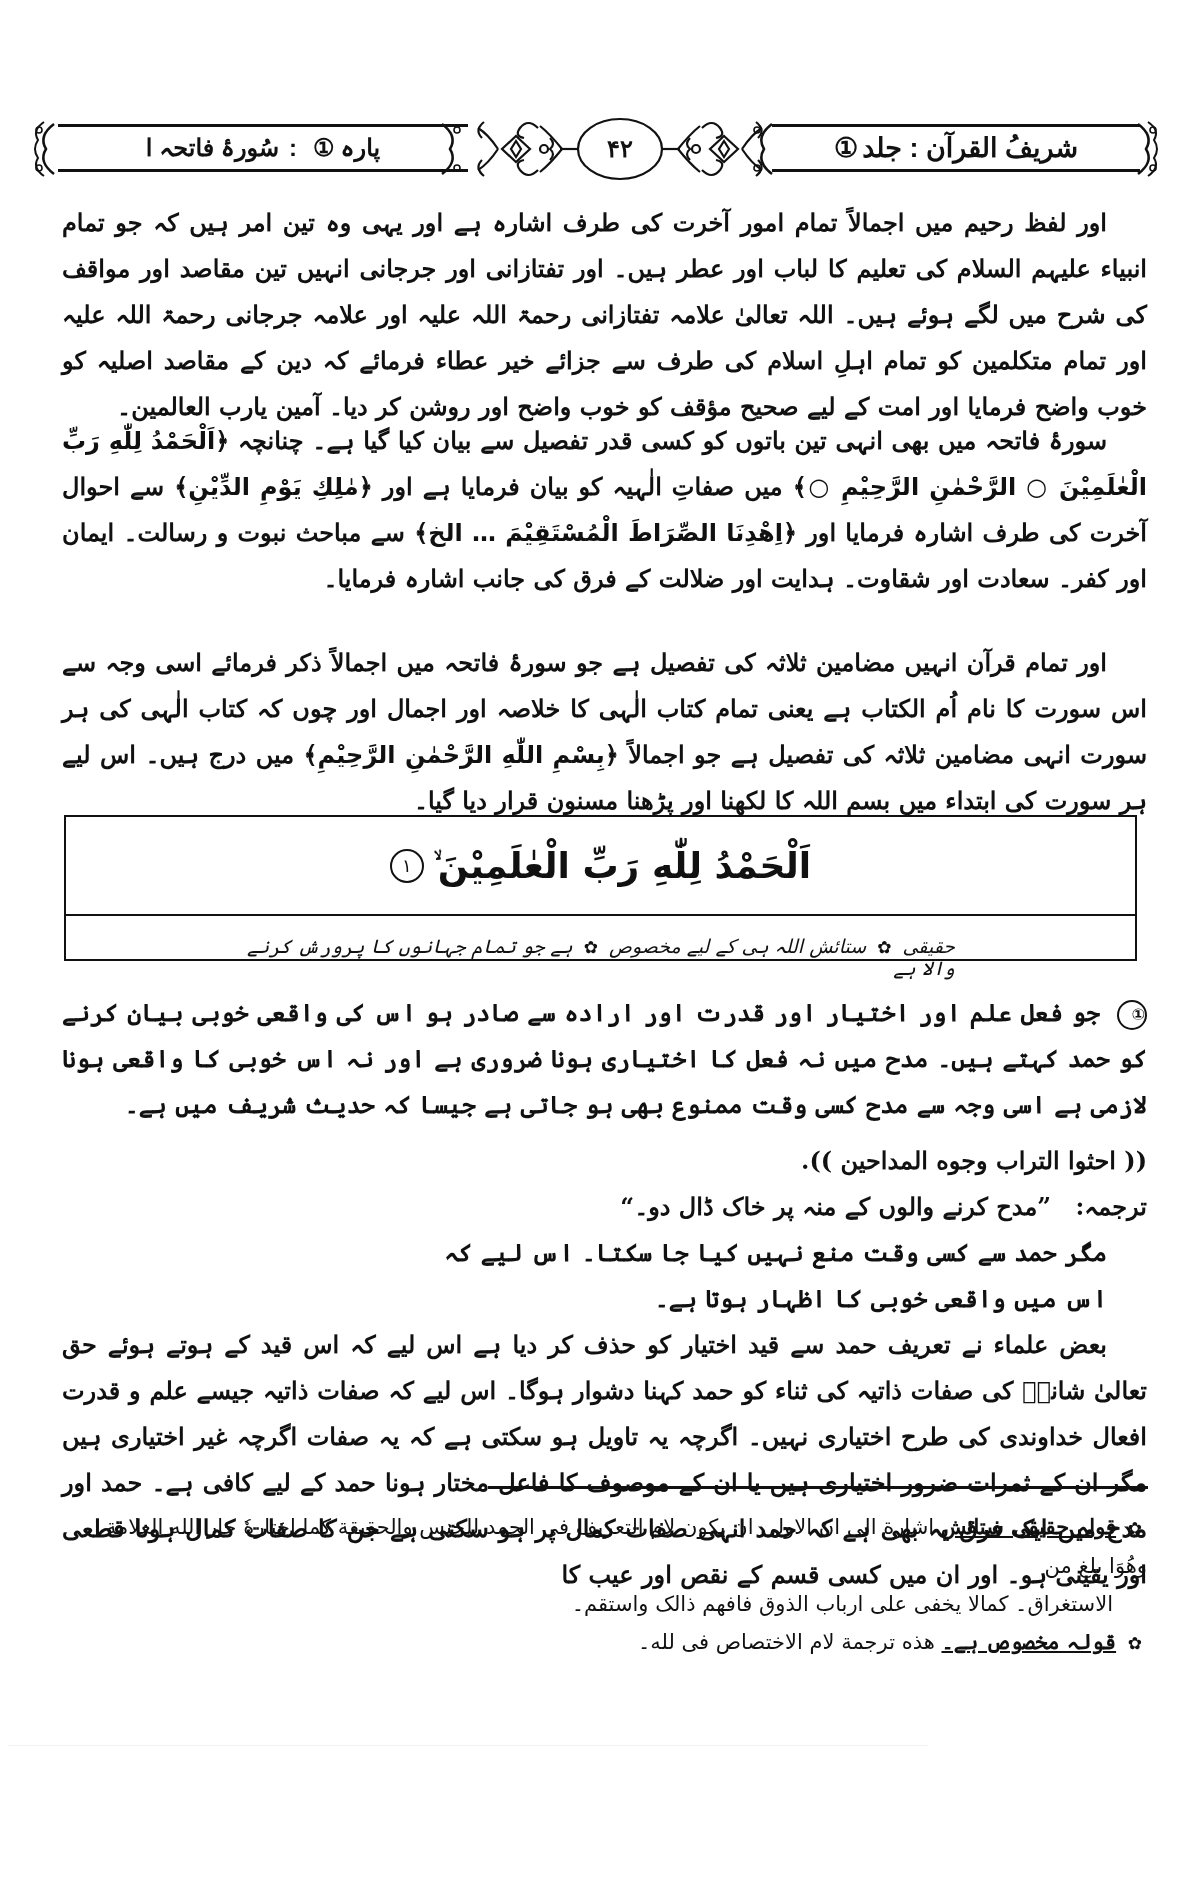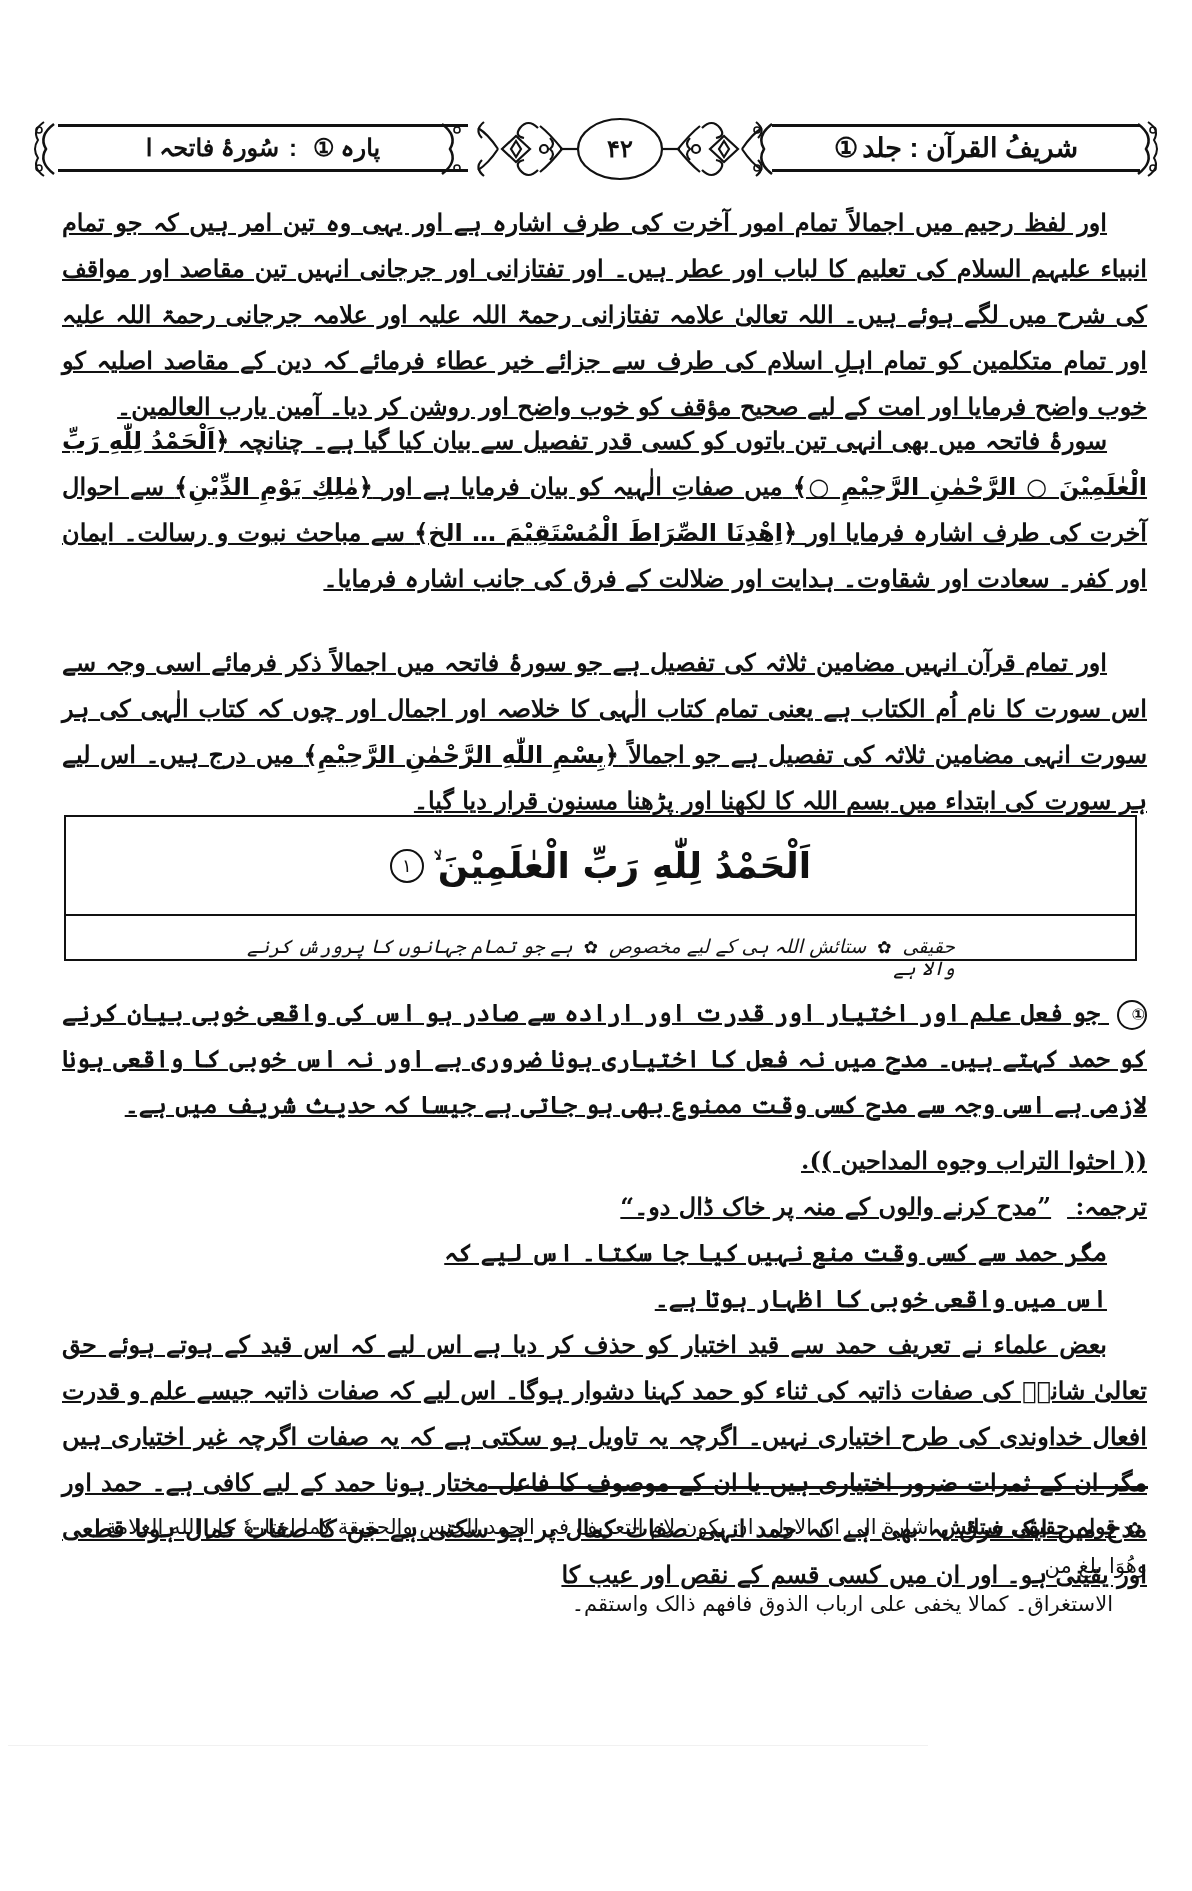--- a/index.html
+++ b/index.html
@@ -88,21 +88,20 @@
       direction: rtl;
       text-align: justify;
       text-align-last: right;
       font-family: "DejaVu Serif", serif;
       font-size: 24px;
       line-height: 46px;
       font-weight: bold;
     }
     .text-block p {
       margin: 0;
-      text-decoration: underline;
     }
     .indent { text-indent: 40px; }
     .quran-inline {
       font-family: "DejaVu Sans", sans-serif;
       font-weight: bold;
     }
 
     
     .verse-box {
       position: absolute;
@@ -321,16 +320,21 @@
 
   <div class="footnote-rule"></div>
 
   <div class="footnotes">
     <p>
       <span class="star">✿</span>
       <span class="fn-label">قولہ حقیقی ستائش</span>
       <span>اشارة الى ان الاولى ان يكون لام التعريف فى الحمد للجنس والحقيقة كما اختارهٗ جار الله العلامة وهُوَا بلغ من</span>
     </p>
     <p class="fn-cont">الاستغراق۔ كمالا يخفى على ارباب الذوق فافهم ذالک واستقم۔</p>
+    <p>
+      <span class="star">✿</span>
+      <span class="fn-label">قولہ مخصوص ہے۔</span>
+      <span>هذه ترجمة لام الاختصاص فى لله۔</span>
+    </p>
   </div>
 
   <div class="scan-artifact"></div>
 </div>
 
 </body></html>

